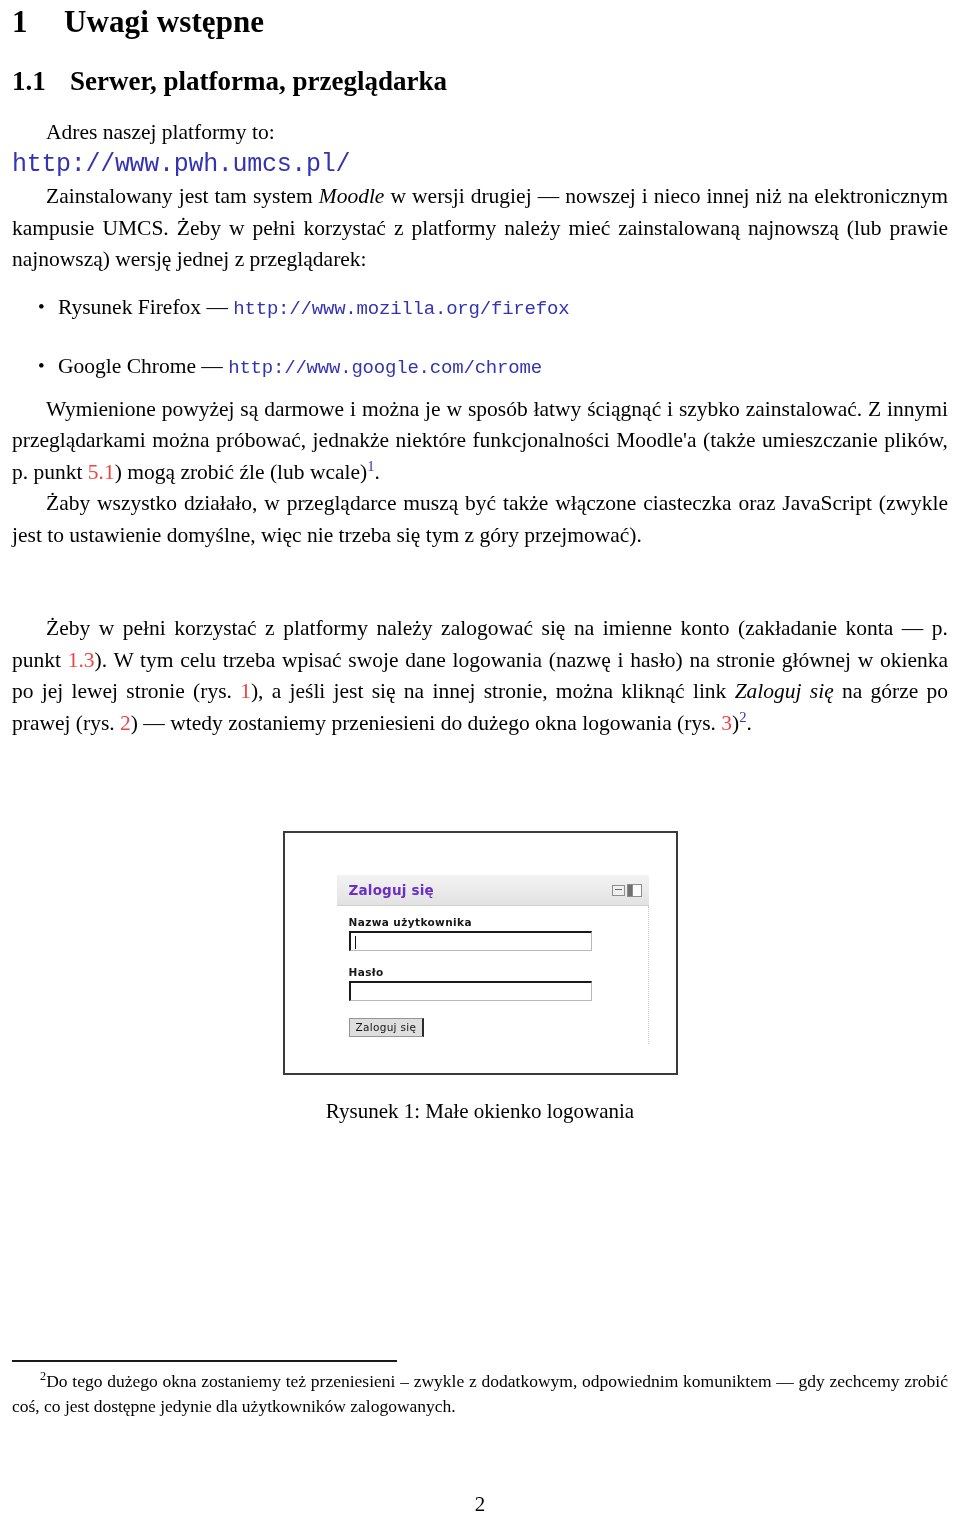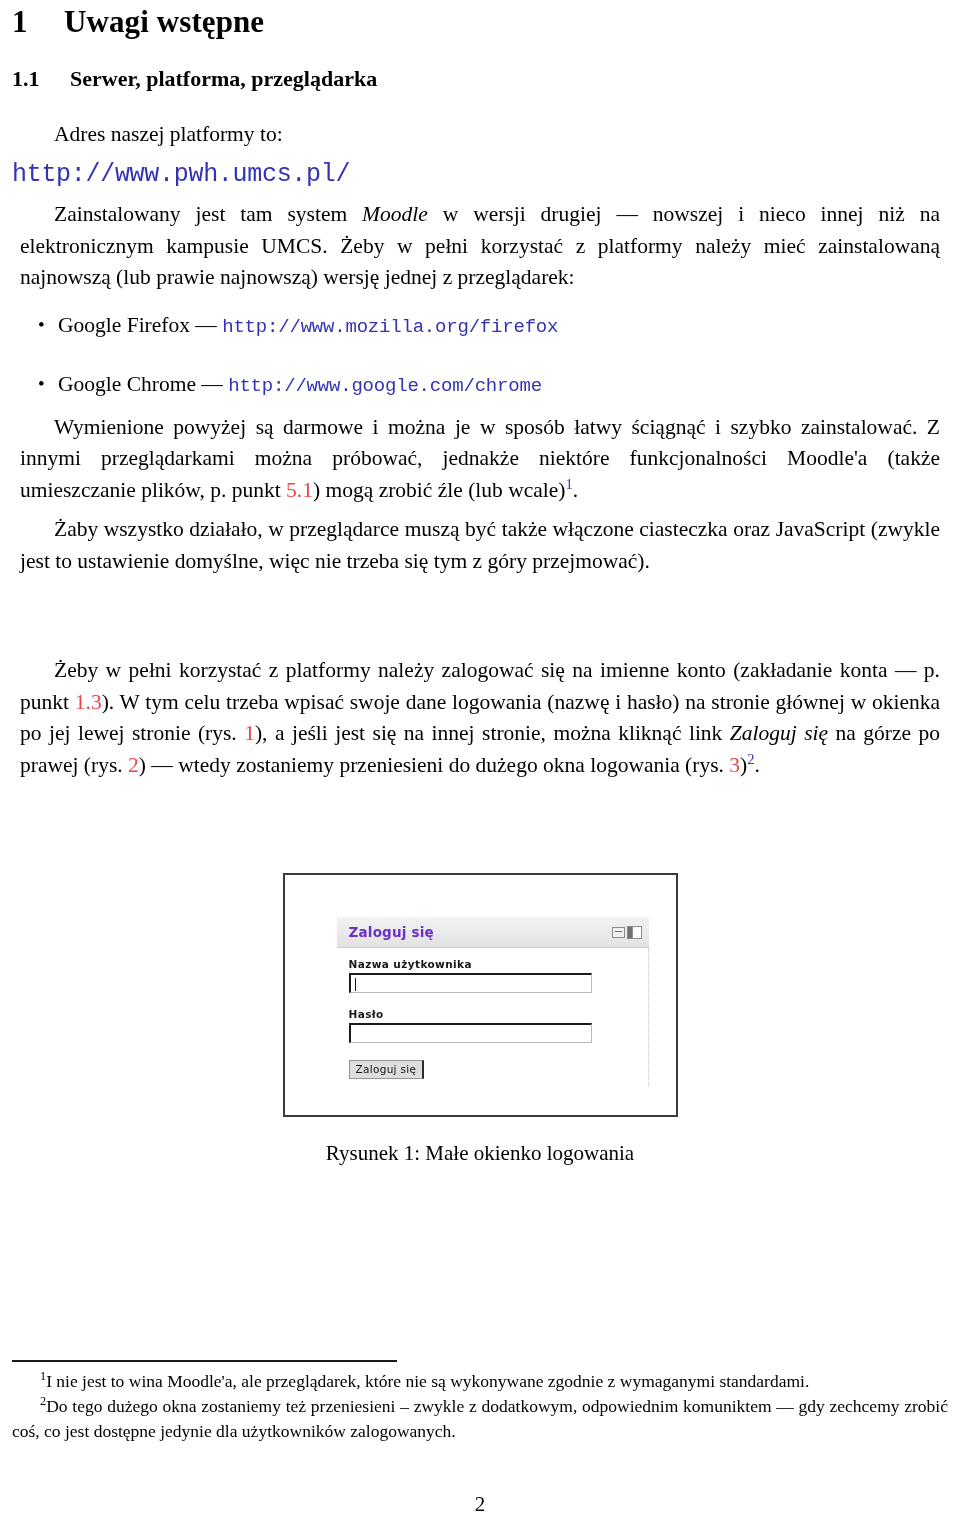--- a/index.html
+++ b/index.html
@@ -28,35 +28,35 @@
     font-size: 31px;
     font-weight: bold;
     margin: 0;
     padding: 4px 0 0 0;
     line-height: 1.15;
     letter-spacing: 0.1px;
   }
   h1.sec .num { display: inline-block; min-width: 52px; }
 
   h2.subsec {
-    font-size: 22px;
+    font-size: 27px;
     font-weight: bold;
     margin: 0;
     line-height: 1.15;
   }
   h2.subsec .num { display: inline-block; min-width: 58px; }
 
   .sec-gap-1 { height: 26px; }
   .sec-gap-2 { height: 20px; }
 
   
   p.body {
     font-size: 21.5px;
     line-height: 31.5px;
-    margin: 8px;
+    margin: 0;
     text-align: justify;
     text-justify: inter-word;
     hyphens: manual;
   }
   p.indent { text-indent: 34px; }
 
   .mono {
     font-family: "Liberation Mono", "DejaVu Sans Mono", monospace;
     font-size: 19px;
     color: #3333b3;
@@ -263,21 +263,21 @@
   <p class="body indent">Adres naszej platformy to:</p>
 
   <p class="urlline">http://www.pwh.umcs.pl/</p>
 
   <p class="body indent">
     <span>Zainstalowany jest tam system </span><span class="ital">Moodle</span><span> w wersji drugiej — nowszej i nieco innej niż na elektronicznym kampusie UMCS. Żeby w pełni korzystać z platformy należy mieć zainstalowaną najnowszą (lub prawie najnowszą) wersję jednej z przeglądarek:</span>
   </p>
 
   <ul class="blist">
     <li>
-      <span>Google Firefox</span><span> — </span><span class="mono">http://www.mozilla.org/firefox</span>
+      <span>Rysunek Firefox</span><span> — </span><span class="mono">http://www.mozilla.org/firefox</span>
     </li>
     <li>
       <span>Google Chrome</span><span> — </span><span class="mono">http://www.google.com/chrome</span>
     </li>
   </ul>
 
   <p class="body indent">
     <span>Wymienione powyżej są darmowe i można je w sposób łatwy ściągnąć i szybko zainstalować. Z innymi przeglądarkami można próbować, jednakże niektóre funkcjonalności Moodle'a (także umieszczanie plików, p. punkt </span><span class="link">5.1</span><span>) mogą zrobić źle (lub wcale)</span><sup class="fnlink">1</sup><span>.</span>
   </p>
 
@@ -324,23 +324,20 @@
         </div>
       </div>
     </div>
 
     <div class="figcaption">Rysunek 1: Małe okienko logowania</div>
   </div>
 
   <div class="footnotes">
     <div class="fn-rule"></div>
 
-    <p class="fntext ind">
-      <span class="fnmark">1</span><span>I nie jest to wina Moodle'a, ale przeglądarek, które nie są wykonywane zgodnie z wymaganymi standardami.</span>
-    </p>
 
     <p class="fntext ind">
       <span class="fnmark">2</span><span>Do tego dużego okna zostaniemy też przeniesieni – zwykle z dodatkowym, odpowiednim komuniktem — gdy zechcemy zrobić coś, co jest dostępne jedynie dla użytkowników zalogowanych.</span>
     </p>
   </div>
 
   <div class="pagenum">2</div>
 
 </div>
 

